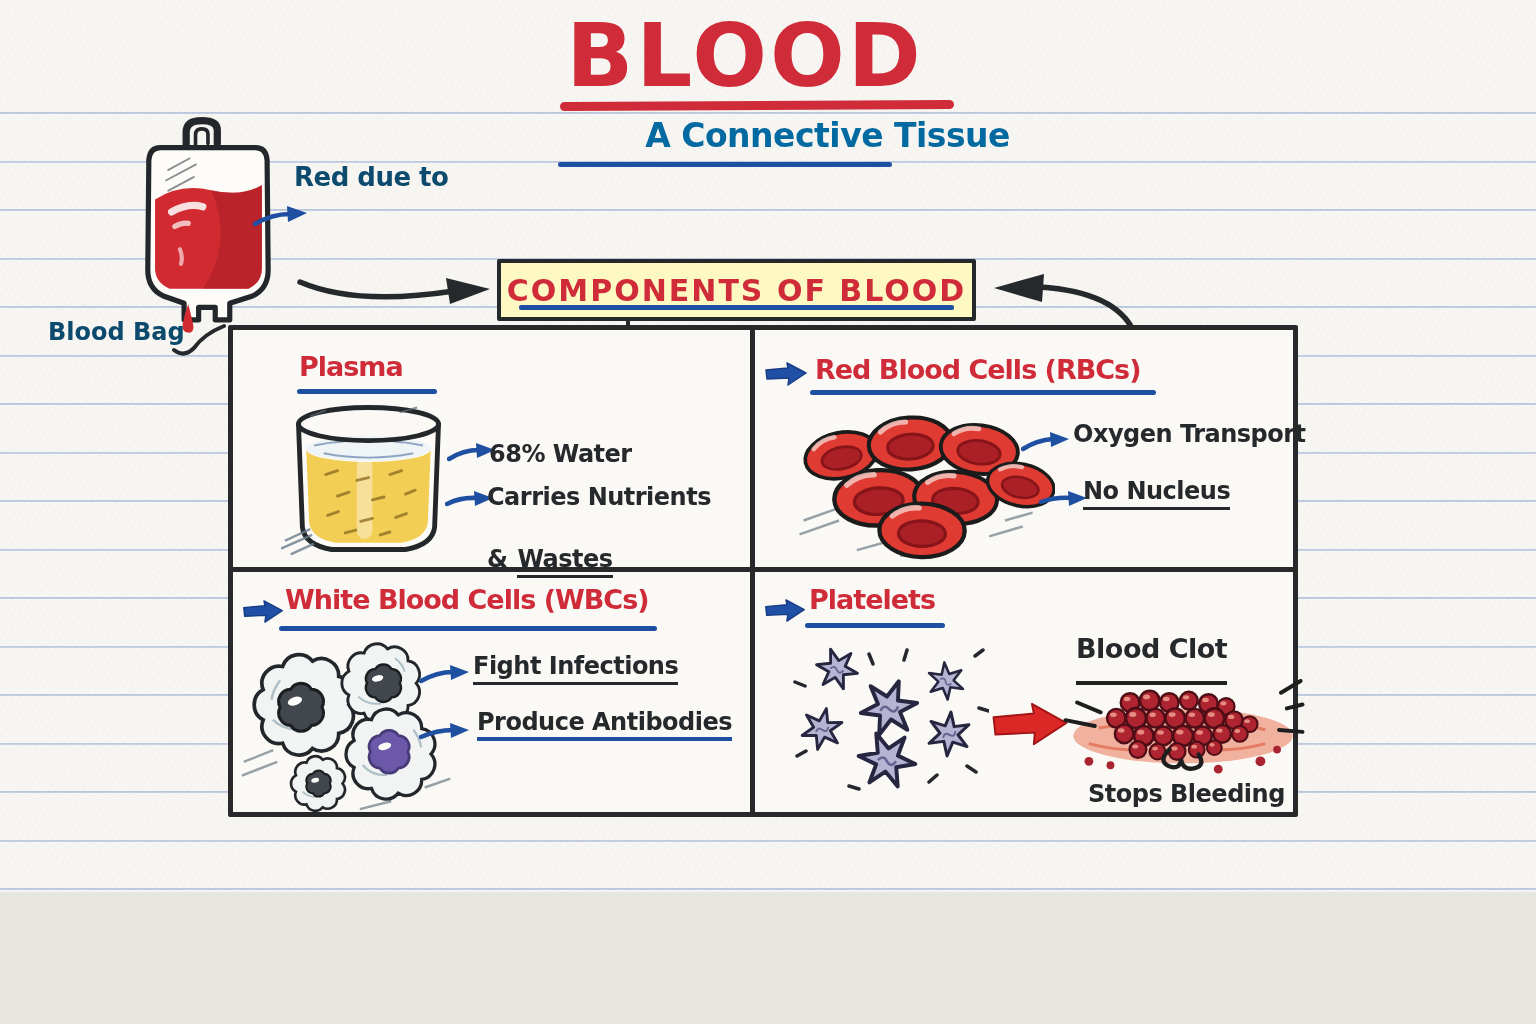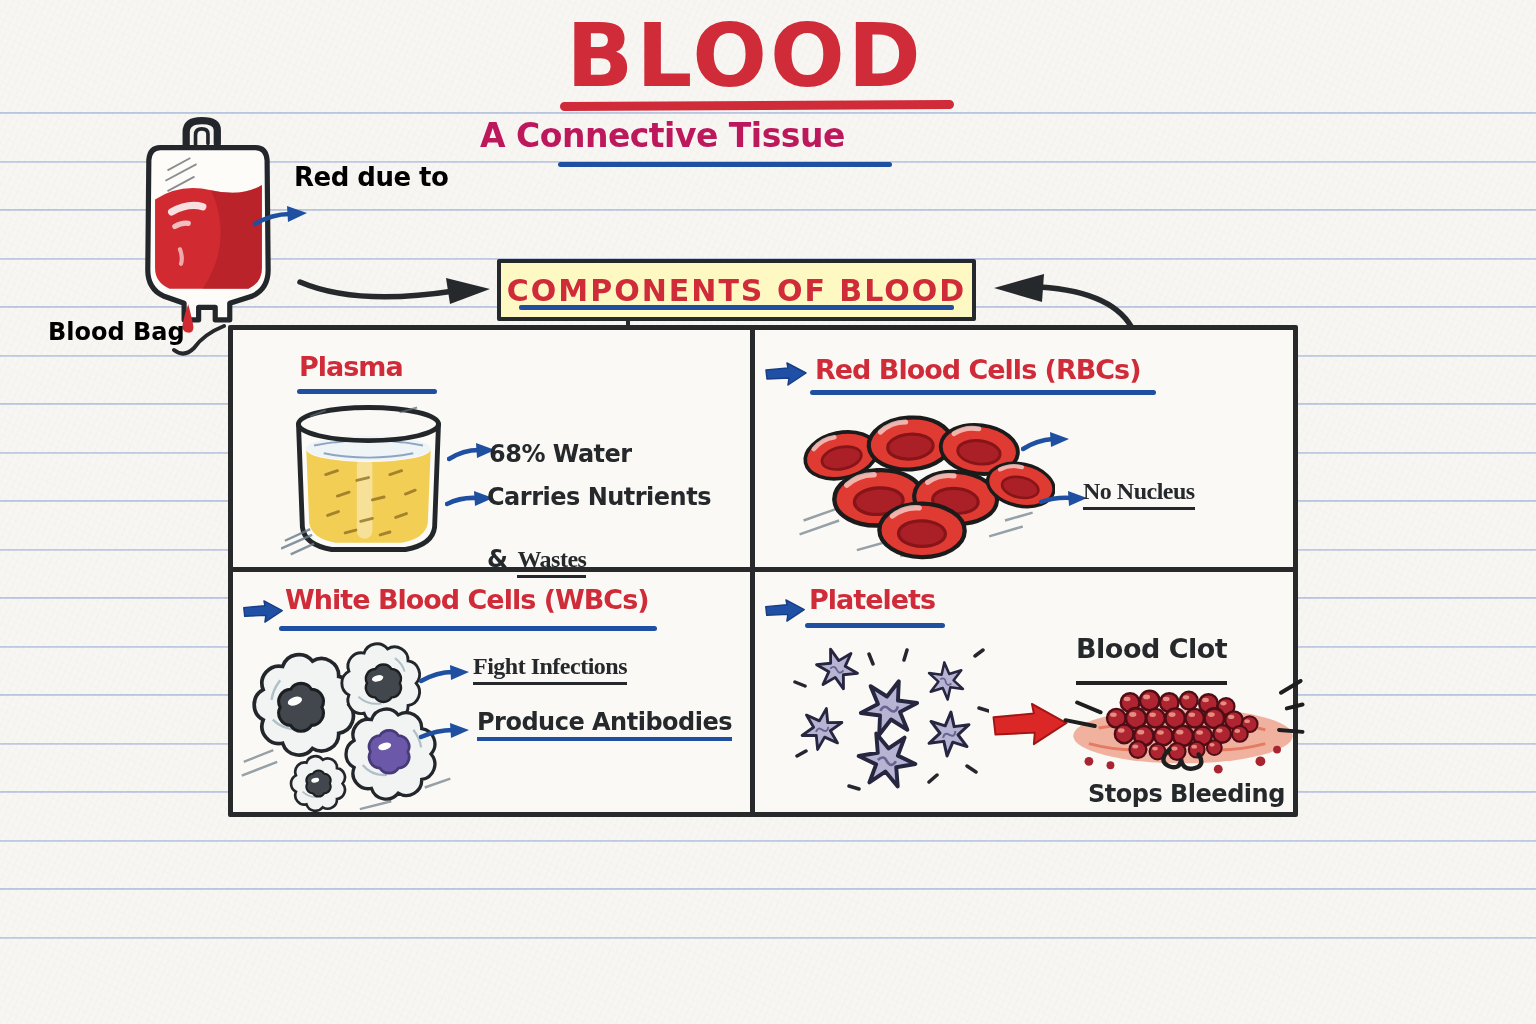--- a/index.html
+++ b/index.html
@@ -1,45 +1,45 @@
 <!DOCTYPE html>
 <html><head>
 <meta charset="utf-8">
 <style>
   html,body{margin:0;padding:0;}
   body{background:#e8e6e1;font-family:"DejaVu Sans", sans-serif;}
-  .canvas{position:relative;width:1536px;height:1024px;background:#f7f6f2;overflow:hidden;}
+  .canvas{position:relative;width:1536px;height:892px;background:#f7f6f2;overflow:hidden;}
   .abs{position:absolute;}
   .texture{left:0;top:0;right:0;bottom:0;z-index:1;pointer-events:none;
     background:
       repeating-linear-gradient(115deg, rgba(130,128,118,0.035) 0px, rgba(130,128,118,0.0) 2px, rgba(130,128,118,0.0) 6px),
       repeating-linear-gradient(27deg, rgba(130,128,118,0.025) 0px, rgba(130,128,118,0.0) 2px, rgba(130,128,118,0.0) 7px);}
   .ruled{left:0;top:112px;width:1536px;height:832px;z-index:0;
     background:repeating-linear-gradient(to bottom,
       rgba(125,152,205,0.55) 0px, rgba(125,152,205,0.38) 2px,
       rgba(0,0,0,0) 2px, rgba(0,0,0,0) 48.5px);}
-  .ink{color:#000000;text-align:center;}
+  .ink{color:#0c4a6e;text-align:center;}
   .page-title{left:450px;top:12px;width:590px;text-align:center;font-size:88px;font-weight:800;letter-spacing:3px;color:#cf2b39;z-index:3;line-height:1;}
   .title-underline{left:560px;top:101px;width:394px;height:9px;background:#cf2b39;border-radius:5px;transform:rotate(-0.3deg);z-index:3;}
-  .page-subtitle{left:480px;top:116px;width:530px;text-align:left;font-size:33px;font-weight:700;color:#be185d;z-index:3;letter-spacing:-0.5px;}
+  .page-subtitle{left:480px;top:116px;width:530px;text-align:right;font-size:33px;font-weight:700;color:#0369a1;z-index:3;letter-spacing:-0.5px;}
   .subtitle-underline{left:558px;top:162px;width:334px;height:5px;background:#1f4fa0;border-radius:3px;z-index:3;}
   .note1{left:294px;top:162px;font-size:26px;font-weight:600;z-index:3;letter-spacing:-0.5px;}
   .note2{left:306px;top:197px;font-size:25px;font-weight:700;color:#cf2b39;z-index:3;letter-spacing:-0.5px;border-bottom:4px solid #cf2b39;padding-bottom:3px;display:inline-block;}
   .bag-caption{left:48px;top:318px;font-size:24px;font-weight:600;z-index:3;}
   .components-box{left:497px;top:259px;width:479px;height:62px;border:4px solid #26292c;background:#fef9c3;z-index:4;box-sizing:border-box;border-radius:2px;}
   .components-label{display:block;text-align:center;padding-top:10px;font-size:30px;font-weight:800;letter-spacing:2px;color:#cf2b39;}
   .components-underline{position:absolute;left:18px;right:18px;bottom:7px;height:5px;background:#1f4fa0;border-radius:2px;}
   .connector{left:626px;top:319px;width:4px;height:12px;background:#26292c;z-index:3;}
   .btable{left:228px;top:325px;width:1070px;height:492px;border:5px solid #27292b;background:#faf9f5;z-index:3;box-sizing:border-box;border-radius:2px;}
   .vdiv{position:absolute;left:517px;top:0;bottom:0;width:5px;background:#27292b;}
   .hdiv{position:absolute;left:0;right:0;top:237px;height:5px;background:#27292b;}
   .qtitle{font-size:27px;font-weight:800;color:#cf2b39;letter-spacing:-1px;white-space:nowrap;}
   .qunderline{background:#1f4fa0;height:5px;border-radius:3px;}
   .fact{font-size:24px;font-weight:600;color:#26292c;letter-spacing:-0.5px;white-space:nowrap;}
-  .u-black{border-bottom:3.5px solid #26292c;padding-bottom:2px;display:inline-block;font-family:Liberation Serif, serif;}
+  .u-black{border-bottom:3.5px solid #26292c;padding-bottom:2px;display:inline-block;}
   .u-blue{border-bottom:4px solid #1f4fa0;padding-bottom:1px;display:inline-block;}
   .clot-title{font-size:27px;font-weight:700;color:#26292c;border-bottom:4px solid #222;padding-bottom:17px;display:inline-block;letter-spacing:-0.5px;}
   svg{display:block;}
 </style>
 </head>
 <body>
 
 <div class="canvas">
   <div class="abs ruled"></div>
   <div class="abs texture"></div>
@@ -138,20 +138,21 @@
       <use href="#rbc" transform="translate(186,46) rotate(7) scale(0.98)"></use>
       <use href="#rbc" transform="translate(84,95) rotate(-3) scale(1.12)"></use>
       <use href="#rbc" transform="translate(162,95) rotate(4) scale(1.05)"></use>
       <use href="#rbc" transform="translate(228,82) rotate(12) scale(0.85)"></use>
       <use href="#rbc" transform="translate(128,128) rotate(1) scale(1.08)"></use>
     </svg>
     <svg class="abs" style="left:788px;top:101px;" width="50" height="22" viewBox="0 0 50 22">
       <path d="M2,18 Q16,9 32,8" stroke="#1f4fa0" stroke-width="4.5" fill="none" stroke-linecap="round"></path>
       <path d="M29,1 L48,8 L30,16 Z" fill="#1f4fa0"></path>
     </svg>
+    <div class="abs fact" style="left:840px;top:90px;">Oxygen Transport</div>
     <svg class="abs" style="left:806px;top:158px;" width="50" height="22" viewBox="0 0 50 22">
       <path d="M2,14 Q16,9 32,10" stroke="#1f4fa0" stroke-width="4.5" fill="none" stroke-linecap="round"></path>
       <path d="M29,3 L48,10 L30,18 Z" fill="#1f4fa0"></path>
     </svg>
     <div class="abs fact" style="left:850px;top:147px;"><span class="u-black">No Nucleus</span></div>
 
     <svg class="abs" style="left:8px;top:269px;" width="44" height="25" viewBox="0 0 44 26">
       <path d="M2,9 L24,7 L23,2 L42,12 L24,24 L25,17 L3,18 Z" fill="#2050a6" stroke="#163d85" stroke-width="1.5" stroke-linejoin="round"></path>
     </svg>
     <div class="abs qtitle" style="left:52px;top:254px;">White Blood Cells (WBCs)</div>

